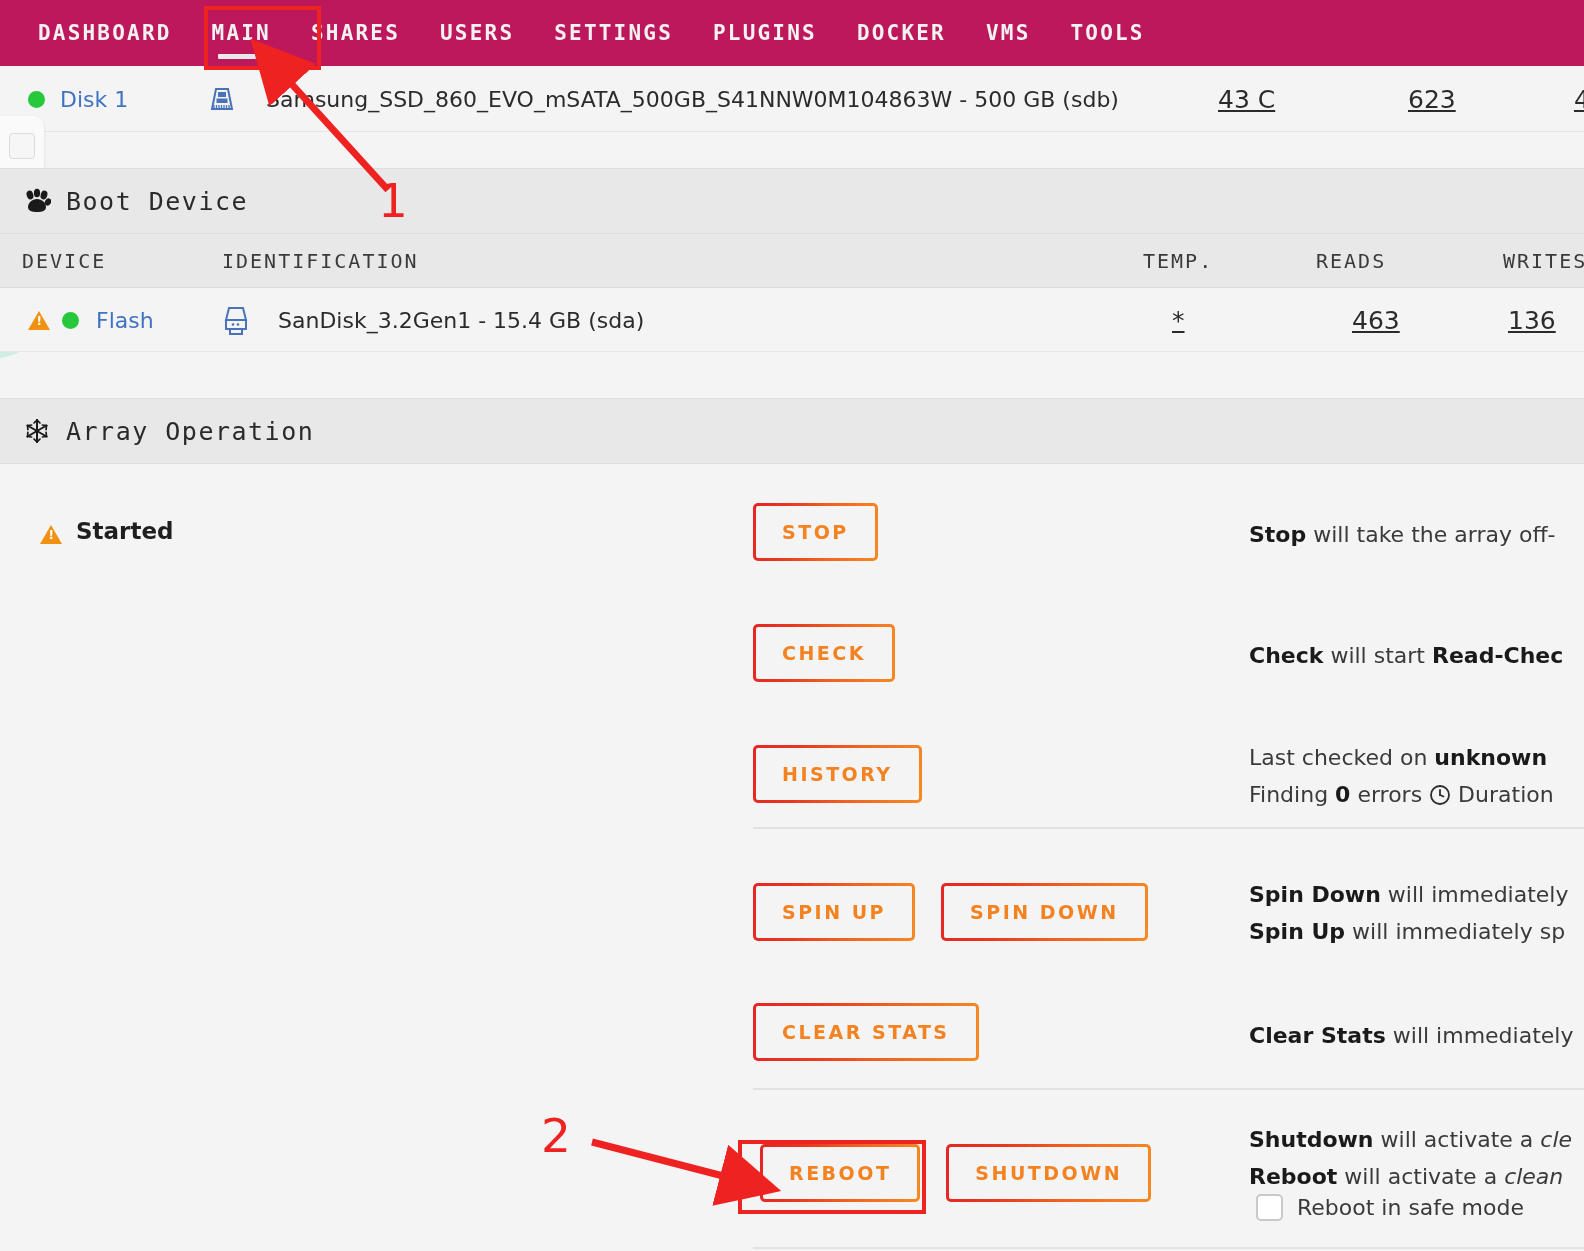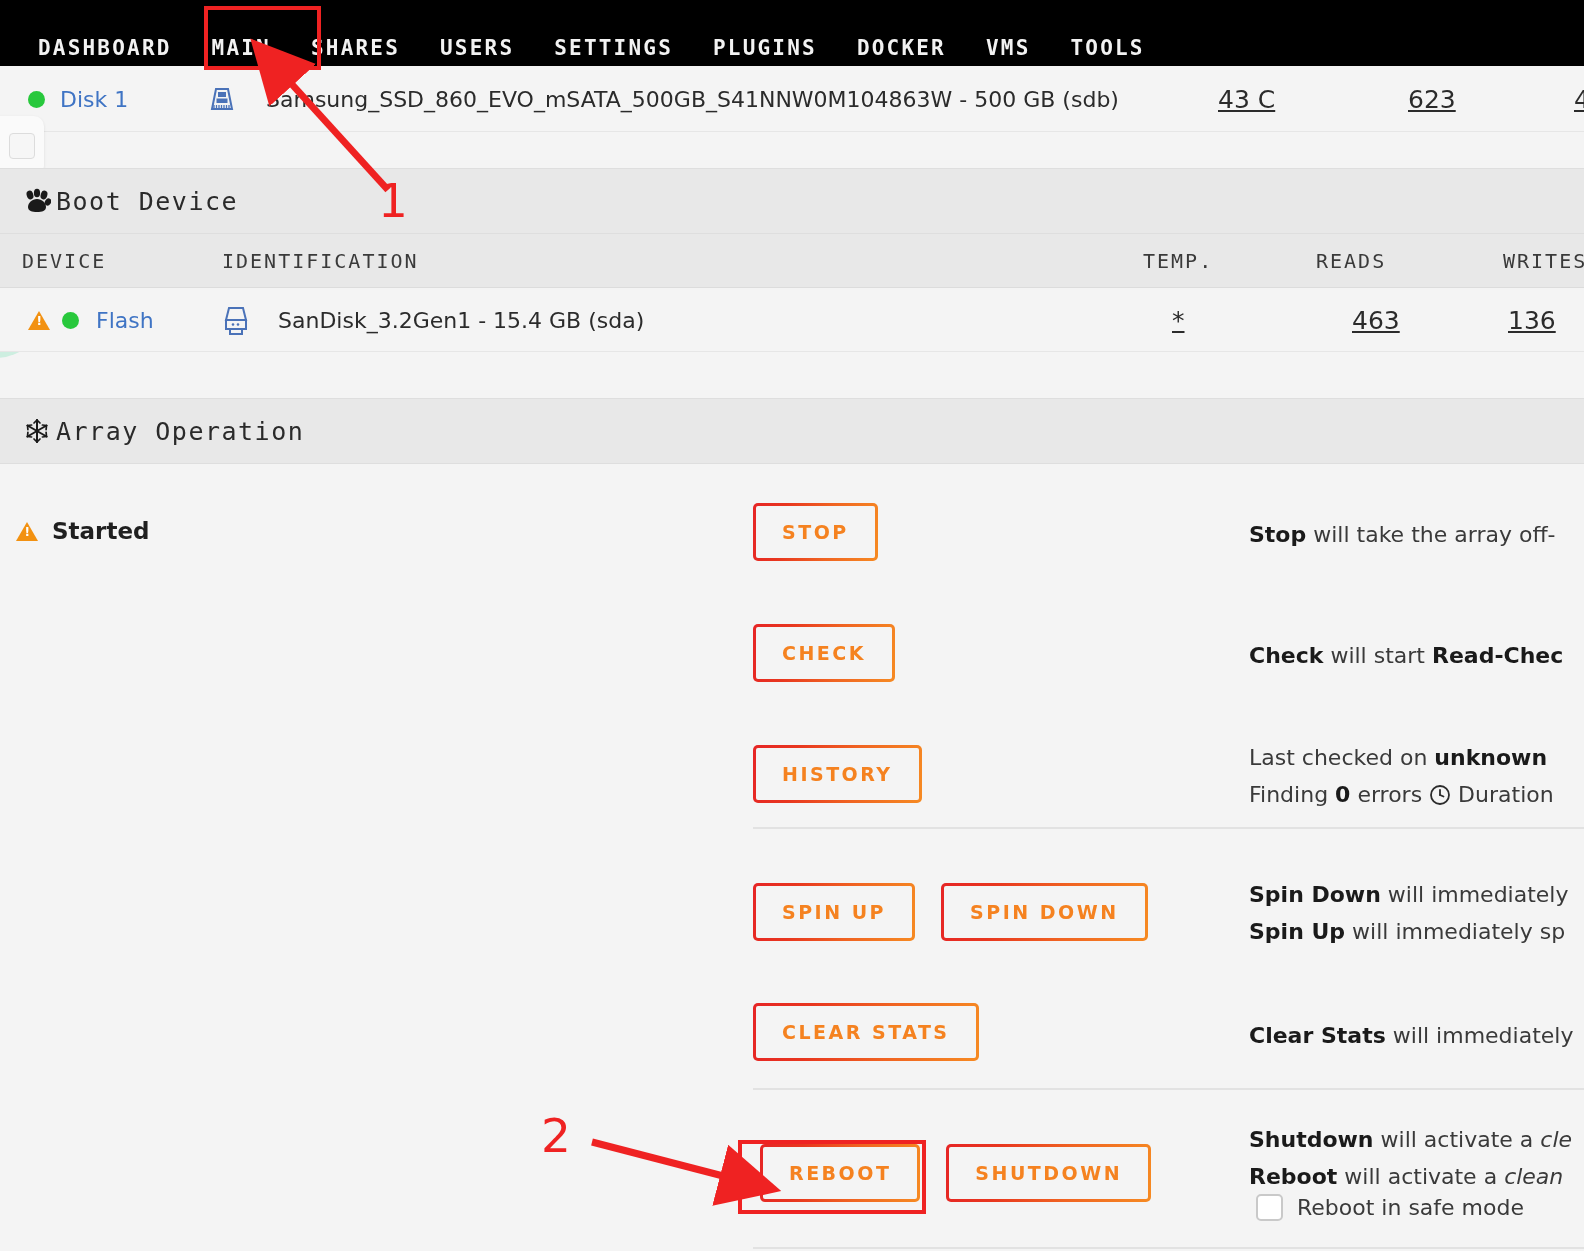--- a/index.html
+++ b/index.html
@@ -16,23 +16,23 @@
     width: 1584px;
     height: 1251px;
     background: #f4f4f4;
   }
 
   
   .navbar {
     position: absolute;
     top: 0; left: 0;
     width: 1584px; height: 66px;
-    background: #000000;
+    background: #be185d;
     display: flex;
-    align-items: flex-end;
+    align-items: center;
     padding-left: 18px;
   }
   .nav-item {
     position: relative;
     color: #f2f2f2;
     font-family: "DejaVu Sans Mono", monospace;
     font-size: 21px;
     font-weight: 700;
     letter-spacing: 2.2px;
     padding: 6px 20px 6px 20px;
@@ -123,21 +123,21 @@
     color: #1a1a1a;
     display: flex;
     align-items: center;
     justify-content: center;
   }
   .section-title {
     font-family: "DejaVu Sans Mono", monospace;
     font-size: 25px;
     color: #2a2a2a;
     letter-spacing: 1.5px;
-    margin-left: 2px;
+    margin-left: 12px;
   }
 
   
   .table-head {
     position: absolute;
     left: 0; width: 1584px; height: 54px;
     background: #e8e8e8;
     border-bottom: 1px solid #dcdcdc;
   }
   .th {
@@ -194,22 +194,22 @@
 
   
   .array-body {
     position: absolute;
     left: 0; top: 464px;
     width: 1584px; height: 787px;
     background: #f4f4f4;
   }
   .status-line {
     position: absolute;
-    left: 16px; top: 54px;
-    display: flex; align-items: center; gap: 14px;
+    left: 40px; top: 54px;
+    display: flex; align-items: flex-end; gap: 14px;
   }
   .status-text {
     font-family: "DejaVu Sans", sans-serif;
     font-size: 23px;
     font-weight: bold;
     color: #1f1f1f;
   }
 
   
   .gbtn {

